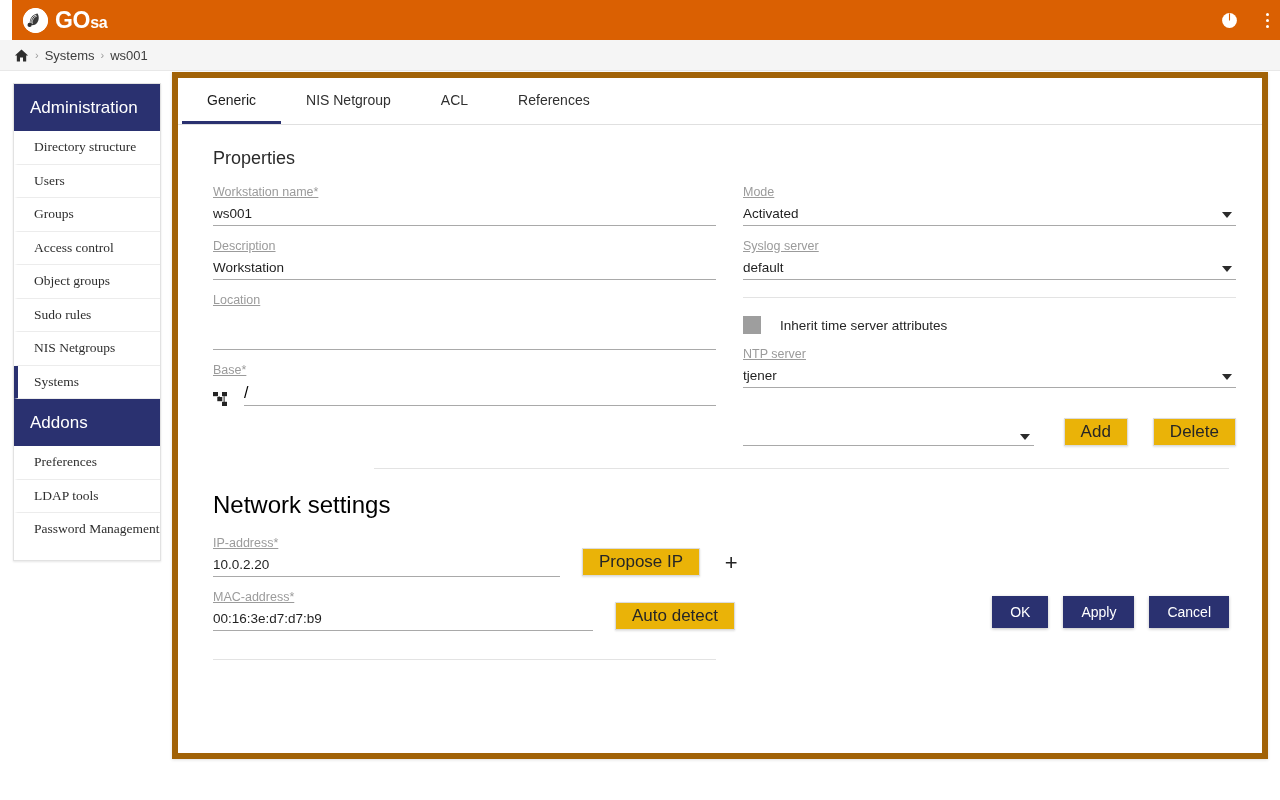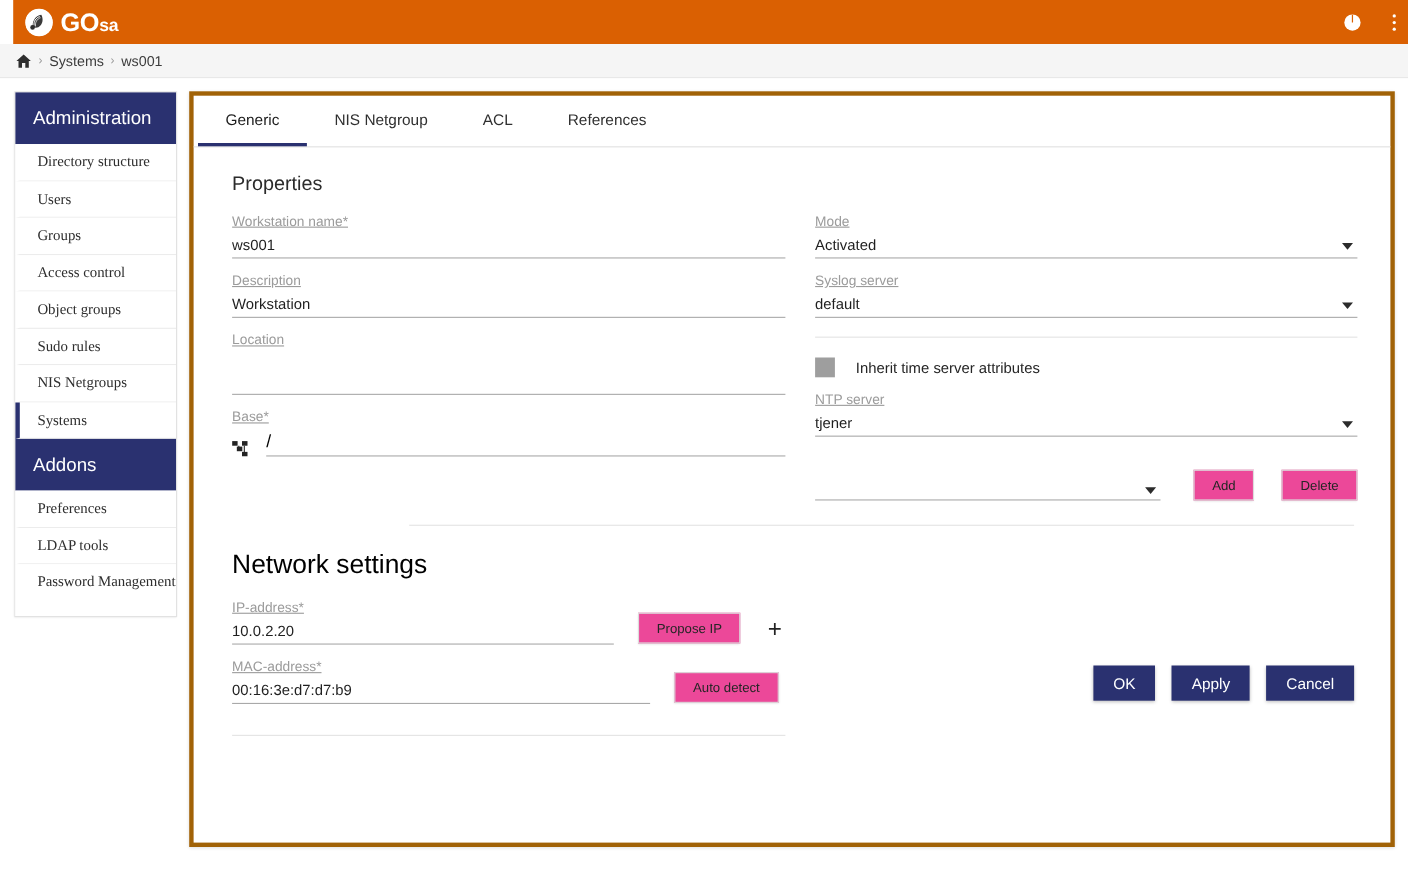--- a/index.html
+++ b/index.html
@@ -126,24 +126,24 @@
     line-height: 1.55;
     display: block;
     padding-top: 6px;
     border-bottom: none;
   }
   .side-item.active { border-left-color: #2a3170; }
 
   
   .card {
     position: absolute;
-    top: 83px; left: 172px;
+    top: 72px; left: 172px;
     width: 1096px; height: 687px;
     background: #ffffff;
-    border: 4px solid #a16207;
+    border: 6px solid #a16207;
     box-shadow: 0 1px 3px rgba(0,0,0,.12);
   }
 
   .tabs {
     height: 47px;
     display: flex;
     align-items: stretch;
     border-bottom: 1px solid #e0e0e0;
     padding-left: 4px;
   }
@@ -248,24 +248,24 @@
     gap: 0;
   }
   .addrow .selwrap {
     width: 320px;
     position: relative;
     margin-right: 30px;
   }
   .addrow .selwrap .fvalue { height: 26px; }
 
   .btn-outline {
-    background: #ec4899;
+    background: #eab308;
     border: 1px solid #dcdcdc;
     box-shadow: 0 1px 2px rgba(0,0,0,.13);
-    font-size: 12px;
+    font-size: 17px;
     color: #262626;
     padding: 0 16px;
     height: 28px;
     line-height: 26px;
     cursor: pointer;
     font-family: "Liberation Sans", sans-serif;
     white-space: nowrap;
   }
 
   

